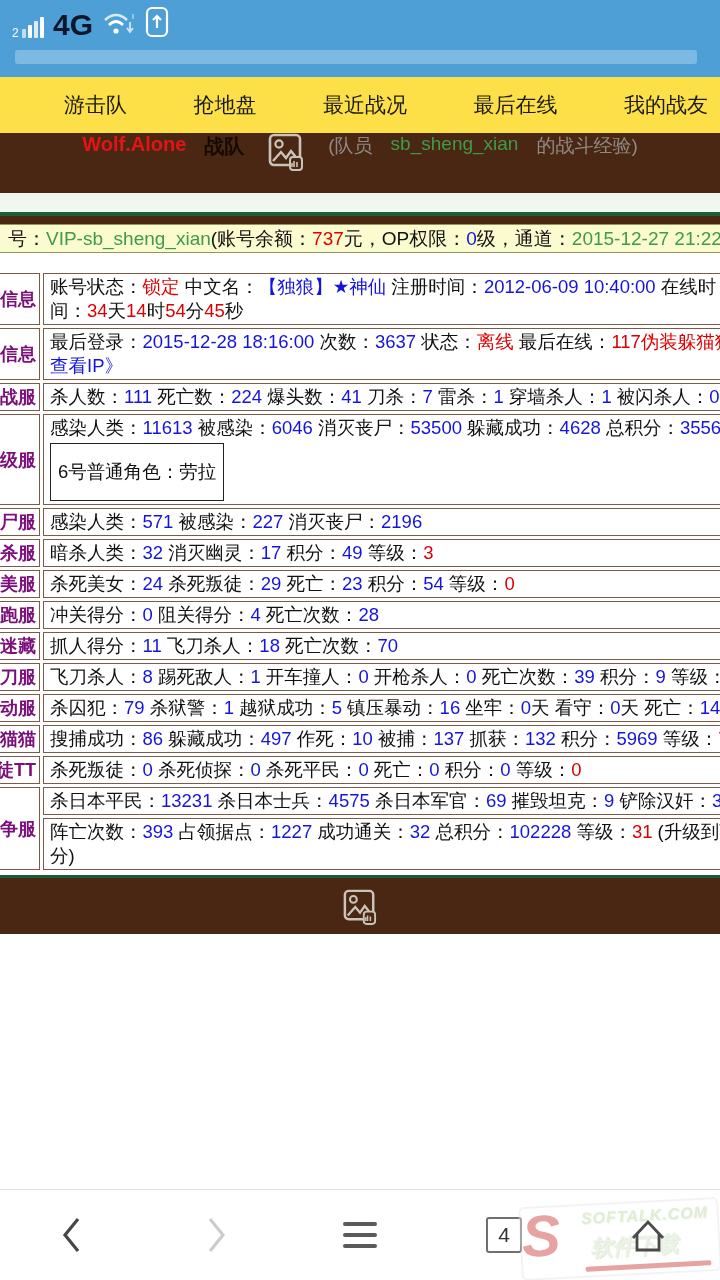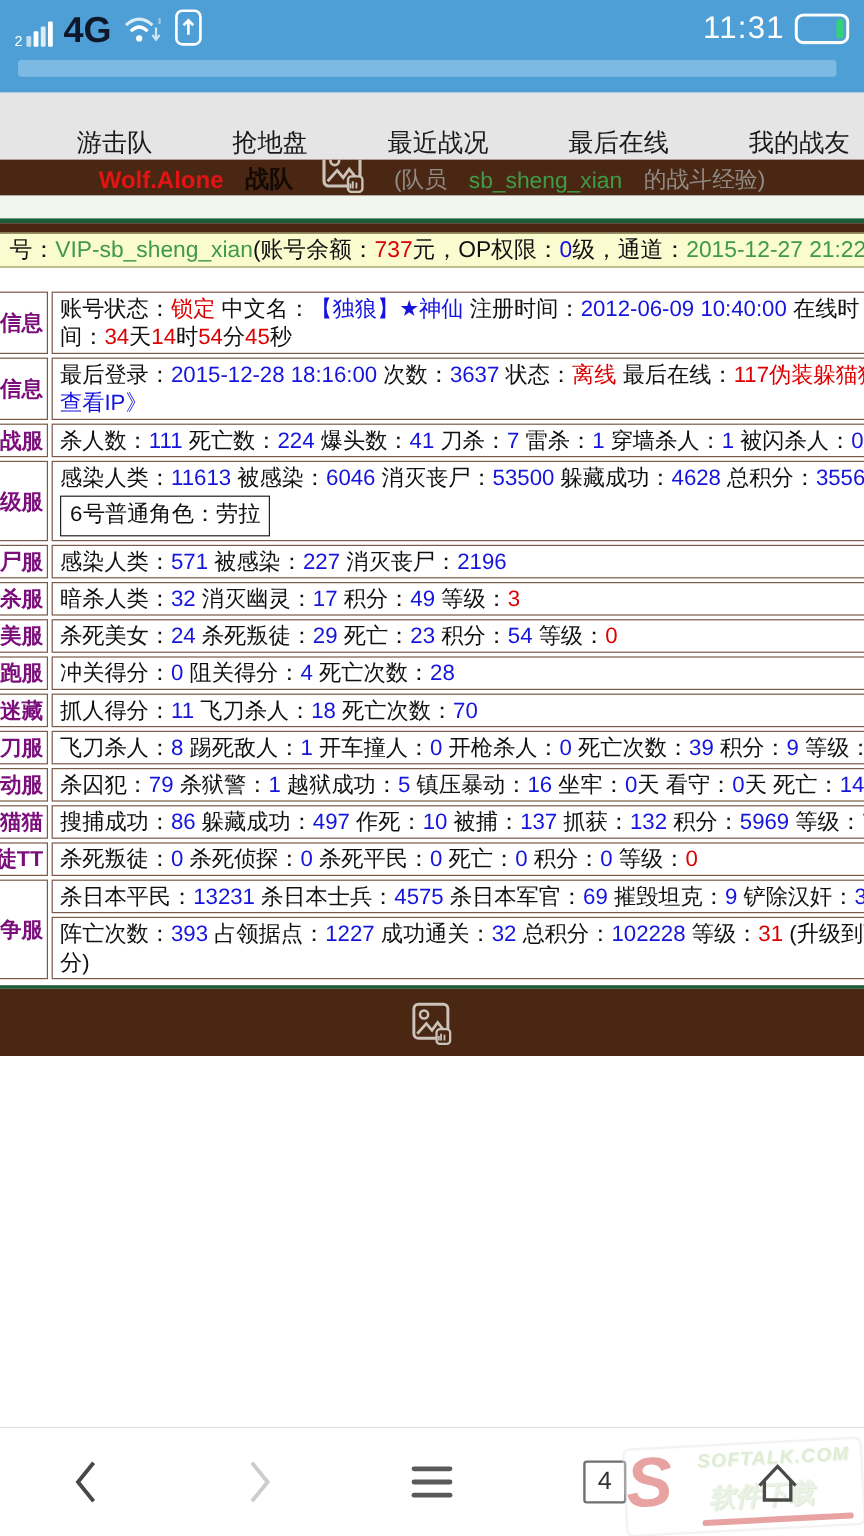--- a/index.html
+++ b/index.html
@@ -14,27 +14,27 @@
   .sb-row{display:flex;align-items:center;justify-content:space-between;padding:8px 12px 0 12px;}
   .sb-left{display:flex;align-items:flex-end;gap:9px;height:30px;}
   .sb-right{display:flex;align-items:center;gap:8px;}
   .sb-time{color:#fff;font-size:26px;letter-spacing:1px;}
   .net-label{color:#0f172a;font-size:30px;font-weight:bold;line-height:26px;}
   .sig{display:flex;align-items:flex-end;gap:2px;position:relative;padding-left:10px;height:26px;}
   .sig .sim{position:absolute;left:0;bottom:-2px;color:#fff;font-size:12px;}
   .sig i{display:block;width:4px;background:#fff;border-radius:1px;}
   .progress-pill{position:absolute;left:15px;top:50px;width:682px;height:14px;border-radius:3px;background:#7cb9e3;}
   
-  .nav-tabs{height:56px;background:#e5e5e5;display:flex;align-items:flex-end;justify-content:space-between;padding:0 12px 0 64px;box-sizing:border-box;}
+  .nav-tabs{height:56px;background:#fde047;display:flex;align-items:center;justify-content:space-between;padding:0 12px 0 64px;box-sizing:border-box;}
   .nav-tab{font-size:21px;color:#1a1a1a;white-space:nowrap;}
   
-  .banner{height:30px;background:#4a2713;display:flex;align-items:flex-end;justify-content:center;gap:18px;overflow:hidden;}
+  .banner{height:60px;background:#4a2713;display:flex;align-items:flex-start;justify-content:center;gap:18px;overflow:hidden;}
   .banner .red{color:#e41414;font-size:20px;font-weight:bold;}
   .banner .dark{color:#140a05;font-size:20px;font-weight:bold;}
-  .banner .gray{color:#8f8a85;font-size:19px;margin-top:15px;}
+  .banner .gray{color:#8f8a85;font-size:19px;}
   .banner .green{color:#3f9b47;font-size:19px;}
   .banner svg{margin:0 6px;position:relative;top:-2px;}
   .strip-light{height:19px;background:#f1f6ef;}
   .line-green{height:4px;background:#1d5c39;}
   .strip-brown{height:8px;background:#4a2713;}
   
   .account-bar{
     height:27px;line-height:27px;background:#fbfbd0;
     border-top:1px solid #94945e;border-bottom:1px solid #94945e;
     padding-left:8px;font-size:19px;white-space:nowrap;overflow:hidden;
@@ -44,21 +44,21 @@
   .stats-table{position:relative;left:-46px;width:866px;}
   .trow{display:flex;gap:3px;margin-bottom:3px;}
   .tlabel{
     width:78px;flex:0 0 78px;border:1.5px solid #7b5a49;background:#fff;
     display:flex;align-items:center;justify-content:flex-end;
     padding:0 3px;color:#7b0e7b;font-weight:bold;font-size:18px;overflow:hidden;
   }
   .tcells{flex:1;display:flex;flex-direction:column;gap:3px;}
   .tcell{border:1.5px solid #7b5a49;background:#fff;padding:1px 6px;font-size:18.5px;line-height:24px;}
   .tline{white-space:nowrap;overflow:hidden;}
-  .char-box{display:inline-block;border:1.5px solid #222;background:#fff;padding:4px 7px;margin:3px 0 2px 0;line-height:24px;font-size:18.5px;color:#111;font-family:Liberation Mono, monospace;}
+  .char-box{display:inline-block;border:1.5px solid #222;background:#fff;padding:16px 7px;margin:3px 0 2px 0;line-height:24px;font-size:18.5px;color:#111;}
   .seg{white-space:pre;}
   .c-k{color:#111;}
   .c-b{color:#1414dd;}
   .c-r{color:#dd0000;}
   .c-g{color:#3f9b47;}
   .c-lk{color:#1414dd;}
   
   .footer-gap{height:2px;background:#fff;}
   .footer-line{height:3px;background:#1d5c39;}
   .footer-brown{height:56px;background:#4a2713;display:flex;align-items:center;justify-content:center;}
@@ -105,27 +105,20 @@
         <path d="M7 15 Q14 8 21 15" fill="none" stroke="#fff" stroke-width="2.6"></path>
         <circle cx="14" cy="21" r="2.6" fill="#fff"></circle>
         <path d="M28 12 v9 M25 18 l3 4 3-4" fill="none" stroke="#cfe6f5" stroke-width="1.8"></path>
         <path d="M31 4 v5" fill="none" stroke="#cfe6f5" stroke-width="1.8" opacity=".6"></path>
       </svg>
       <svg width="24" height="32" viewBox="0 0 24 32">
         <rect x="2" y="2" width="20" height="28" rx="5" fill="none" stroke="#fff" stroke-width="2.2"></rect>
         <path d="M12 22 V10 M8 14 l4-4 4 4" fill="none" stroke="#fff" stroke-width="2.2"></path>
       </svg>
     </div>
-    <div class="sb-right">
-      <span class="sb-time">11:31</span>
-      <svg width="46" height="26" viewBox="0 0 46 26">
-        <rect x="1.5" y="1.5" width="43" height="23" rx="6" fill="none" stroke="#fff" stroke-width="2.6"></rect>
-        <rect x="35" y="5" width="6" height="16" rx="2" fill="#35d07a"></rect>
-      </svg>
-    </div>
   </div>
   <div class="progress-pill"></div>
 </div>
 
 <div class="nav-tabs">
   <span class="nav-tab">游击队</span>
   <span class="nav-tab">抢地盘</span>
   <span class="nav-tab">最近战况</span>
   <span class="nav-tab">最后在线</span>
   <span class="nav-tab">我的战友</span>

